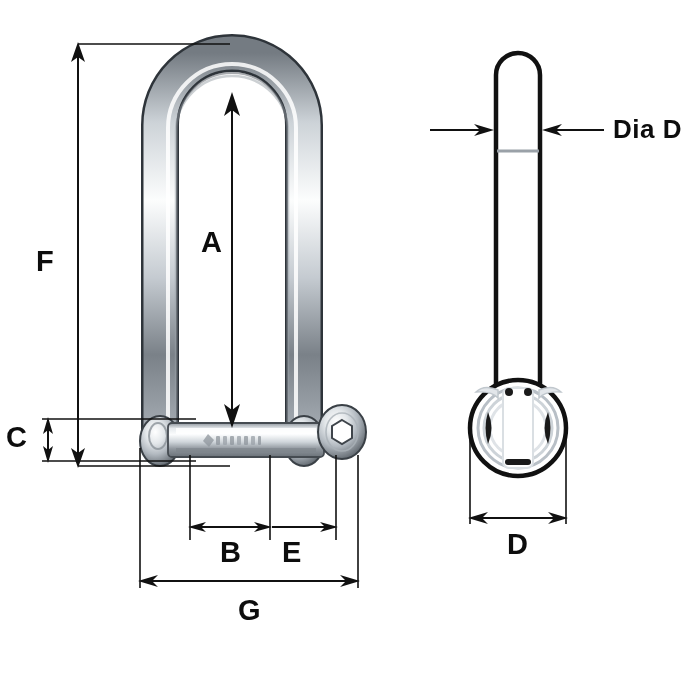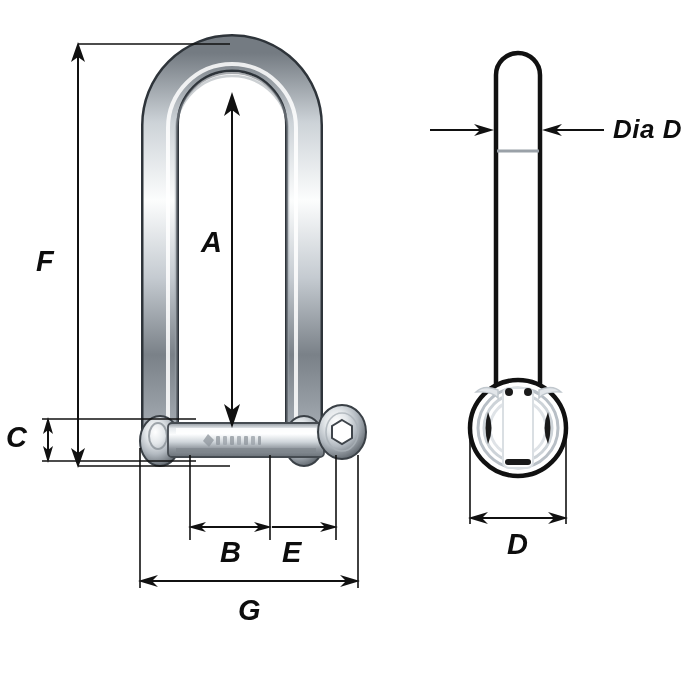--- a/index.html
+++ b/index.html
@@ -19,21 +19,20 @@
     position: absolute;
     left: 0;
     top: 0;
     width: 700px;
     height: 700px;
   }
   .dim-label {
     position: absolute;
     font-family: "Liberation Sans", sans-serif;
     font-weight: bold;
-    font-style: italic;
     color: #0d0d0d;
     line-height: 1;
     white-space: nowrap;
     user-select: none;
   }
   .dim-label.big { font-size: 29px; }
   .dim-label.dia { font-size: 26px; letter-spacing: 0.5px; }
 </style>
 </head>
 <body>

